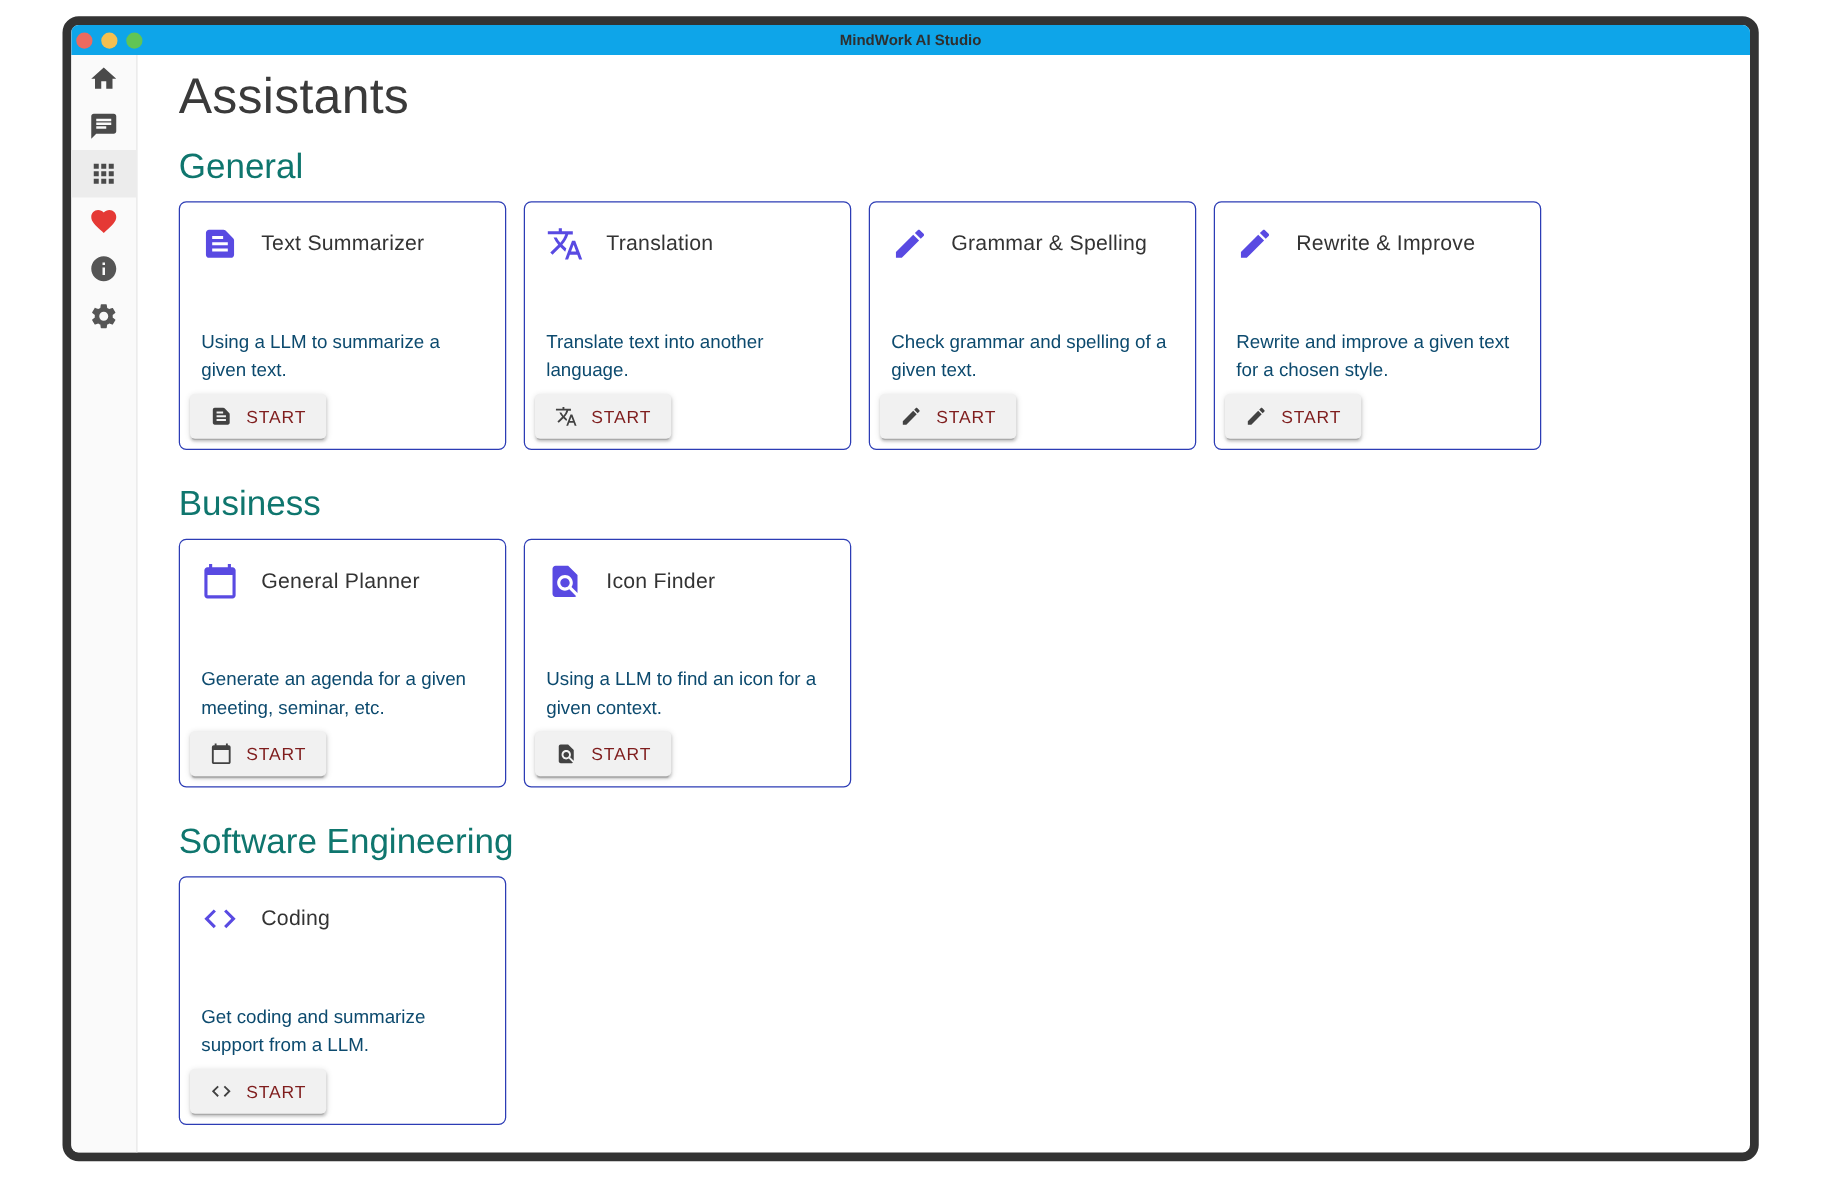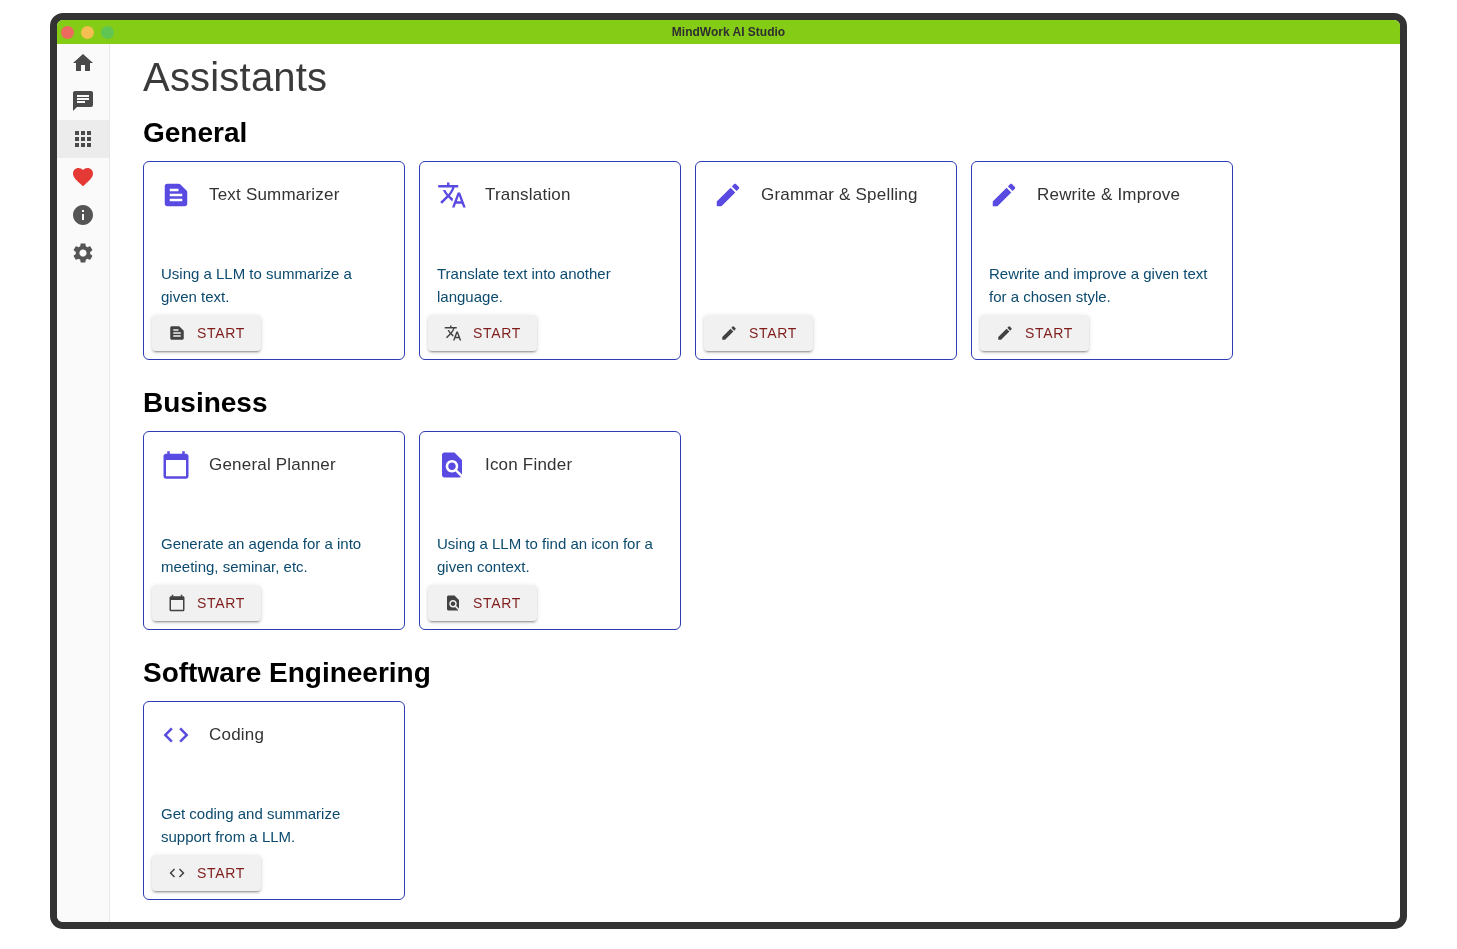--- a/index.html
+++ b/index.html
@@ -3,35 +3,35 @@
 <meta charset="utf-8">
 <style>
   * { margin:0; padding:0; box-sizing:border-box; }
   html,body { width:1457px; height:949px; background:#ffffff; font-family:"Liberation Sans", sans-serif; }
 
   .window {
     position:absolute; left:50px; top:13px; width:1357px; height:916px;
     border:7px solid #333333; border-radius:13px; background:#ffffff; overflow:hidden;
   }
 
-  .titlebar { height:24px; position:relative; display:flex; align-items:center; background:#84cc16; }
+  .titlebar { height:24px; position:relative; display:flex; align-items:center; background:#0ea5e9; }
   .traffic { position:absolute; left:4px; top:0; height:100%; display:flex; align-items:center; gap:7px; }
   .tl { width:13px; height:13px; border-radius:50%; display:inline-block; }
   .win-title { width:100%; text-align:center; font-size:12px; font-weight:700; color:#2f2f2f; }
 
   .body-row { display:flex; height:calc(100% - 24px); }
 
   .sidebar { width:53px; background:#fafafa; border-right:1px solid #e7e7e7; display:flex; flex-direction:column; flex-shrink:0; }
   .side-item { height:38px; display:flex; align-items:center; justify-content:center; cursor:pointer; }
   .side-item.selected { background:#ececec; }
 
   .content { flex:1; padding:9px 33px 0 33px; overflow:hidden; }
   .page-title { font-size:40px; font-weight:400; color:#3a3a3a; line-height:48px; letter-spacing:.2px; }
 
-  .section-title { font-size:28px; font-weight:700; color:#000000; line-height:34px; margin:26px 0 11px 0; }
+  .section-title { font-size:28px; font-weight:400; color:#0f766e; line-height:34px; margin:26px 0 11px 0; }
   #sections > .section-title:first-child { margin-top:15px; }
 
   .card-row { display:flex; gap:14px; }
 
   .card {
     width:262px; height:199px; background:#ffffff; position:relative;
     border:1px solid var(--card-border, #2c3cb5); border-radius:6px;
   }
   .card-header { display:flex; align-items:center; gap:18px; padding:18px 17px 0 17px; }
   .card-icon svg { display:block; }
@@ -143,20 +143,21 @@
   </div>
             <div class="card">
     <div class="card-header">
       <span class="card-icon">
                   <svg viewBox="0 0 24 24" width="30" height="30">
                     <path d="M3 17.25V21h3.75L17.81 9.94l-3.75-3.75L3 17.25zM20.71 7.04c.39-.39.39-1.02 0-1.41l-2.34-2.34c-.39-.39-1.02-.39-1.41 0l-1.83 1.83 3.75 3.75 1.83-1.83z" fill="#594AE2"></path>
                   </svg>
                 </span>
       <span class="card-title">Grammar &amp; Spelling</span>
     </div>
+    <div class="card-desc">Check grammar and spelling of a given text.</div>
     <div class="card-actions">
       <button class="start-btn">
         <span class="btn-icon">
                     <svg viewBox="0 0 24 24" width="18" height="18">
                       <path d="M3 17.25V21h3.75L17.81 9.94l-3.75-3.75L3 17.25zM20.71 7.04c.39-.39.39-1.02 0-1.41l-2.34-2.34c-.39-.39-1.02-.39-1.41 0l-1.83 1.83 3.75 3.75 1.83-1.83z" fill="#424242"></path>
                     </svg>
                   </span>
         <span class="btn-label">START</span>
       </button>
     </div>
@@ -187,21 +188,21 @@
           <div class="card-row">
             <div class="card">
     <div class="card-header">
       <span class="card-icon">
                   <svg viewBox="0 0 24 24" width="30" height="30">
                     <path d="M20 3h-1V1h-2v2H7V1H5v2H4c-1.1 0-2 .9-2 2v16c0 1.1.9 2 2 2h16c1.1 0 2-.9 2-2V5c0-1.1-.9-2-2-2zm0 18H4V8h16v13z" fill="#594AE2"></path>
                   </svg>
                 </span>
       <span class="card-title">General Planner</span>
     </div>
-    <div class="card-desc">Generate an agenda for a into meeting, seminar, etc.</div>
+    <div class="card-desc">Generate an agenda for a given meeting, seminar, etc.</div>
     <div class="card-actions">
       <button class="start-btn">
         <span class="btn-icon">
                     <svg viewBox="0 0 24 24" width="18" height="18">
                       <path d="M20 3h-1V1h-2v2H7V1H5v2H4c-1.1 0-2 .9-2 2v16c0 1.1.9 2 2 2h16c1.1 0 2-.9 2-2V5c0-1.1-.9-2-2-2zm0 18H4V8h16v13z" fill="#424242"></path>
                     </svg>
                   </span>
         <span class="btn-label">START</span>
       </button>
     </div>

